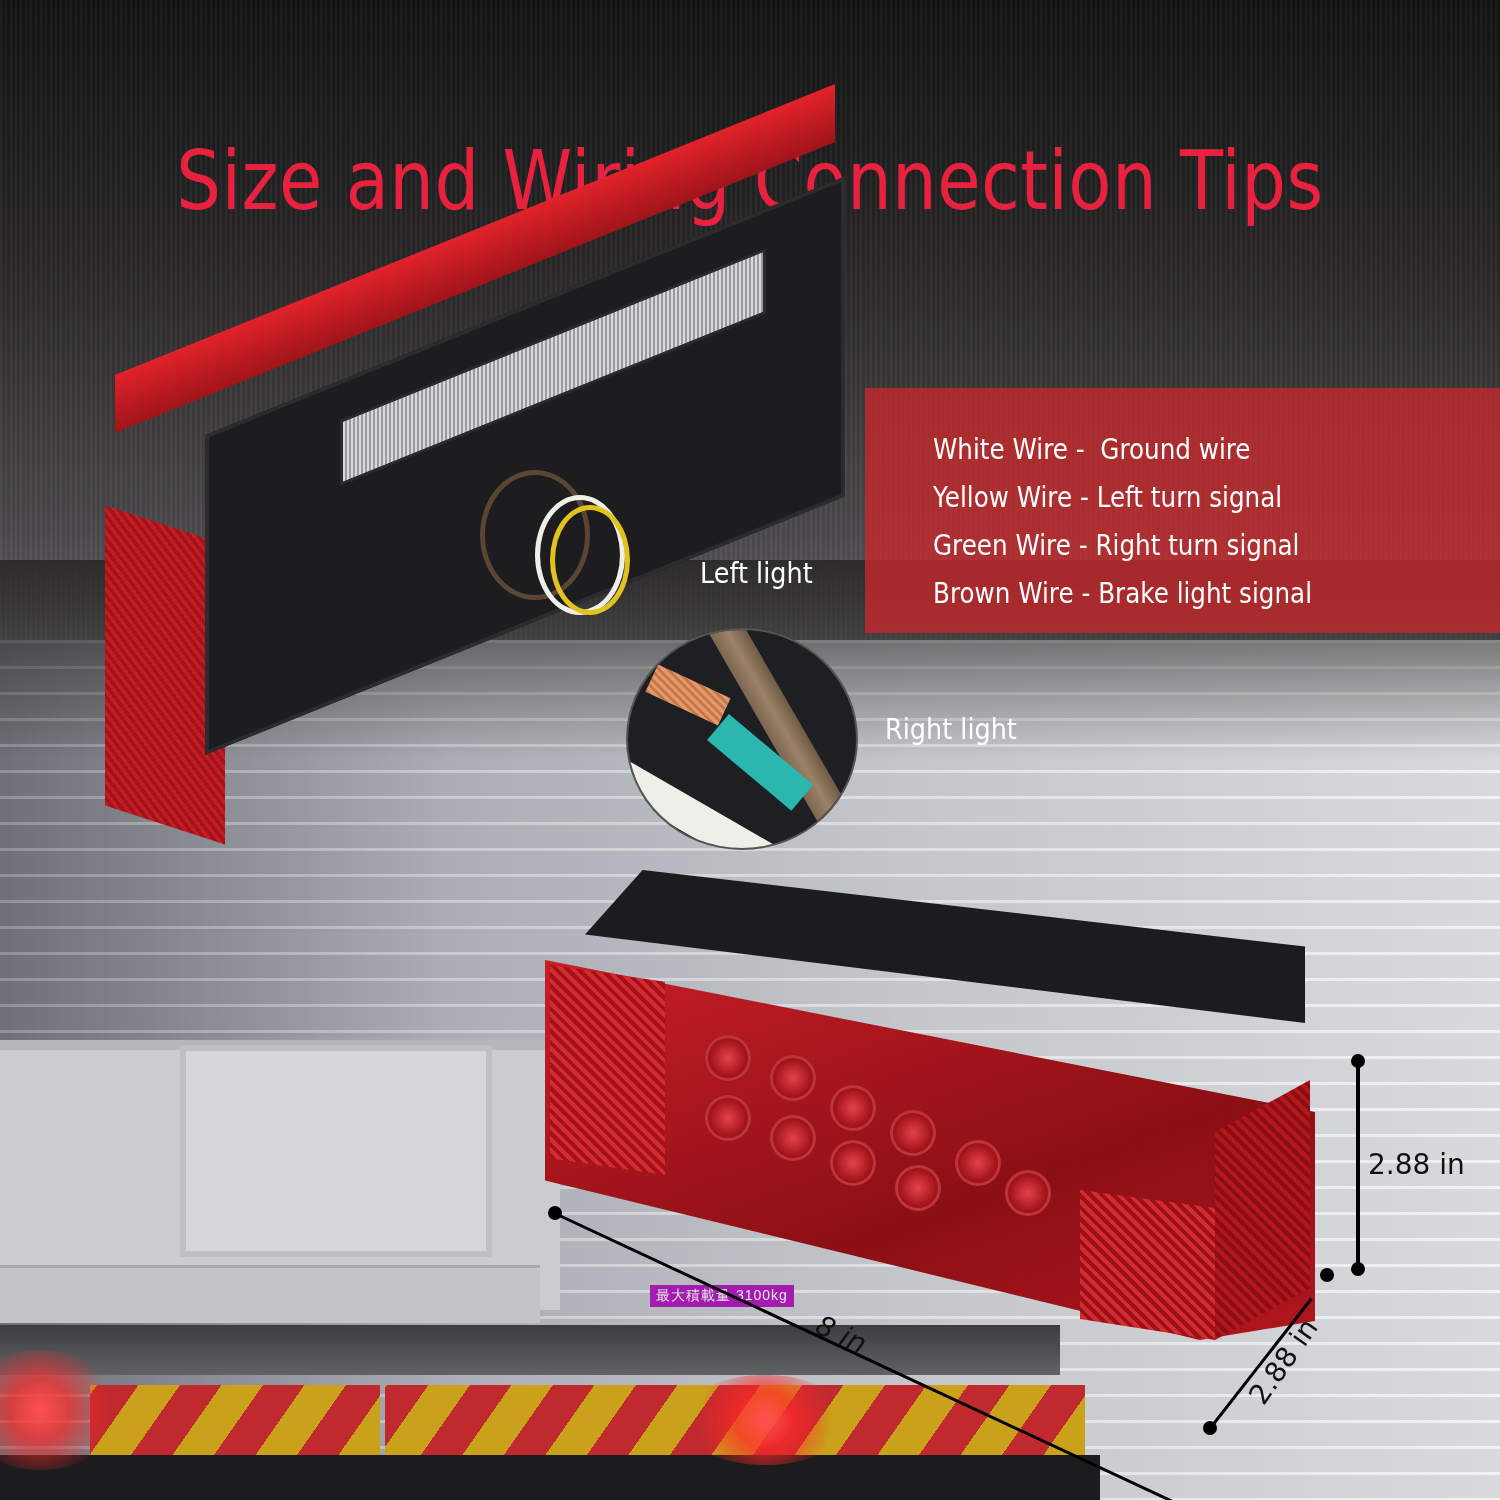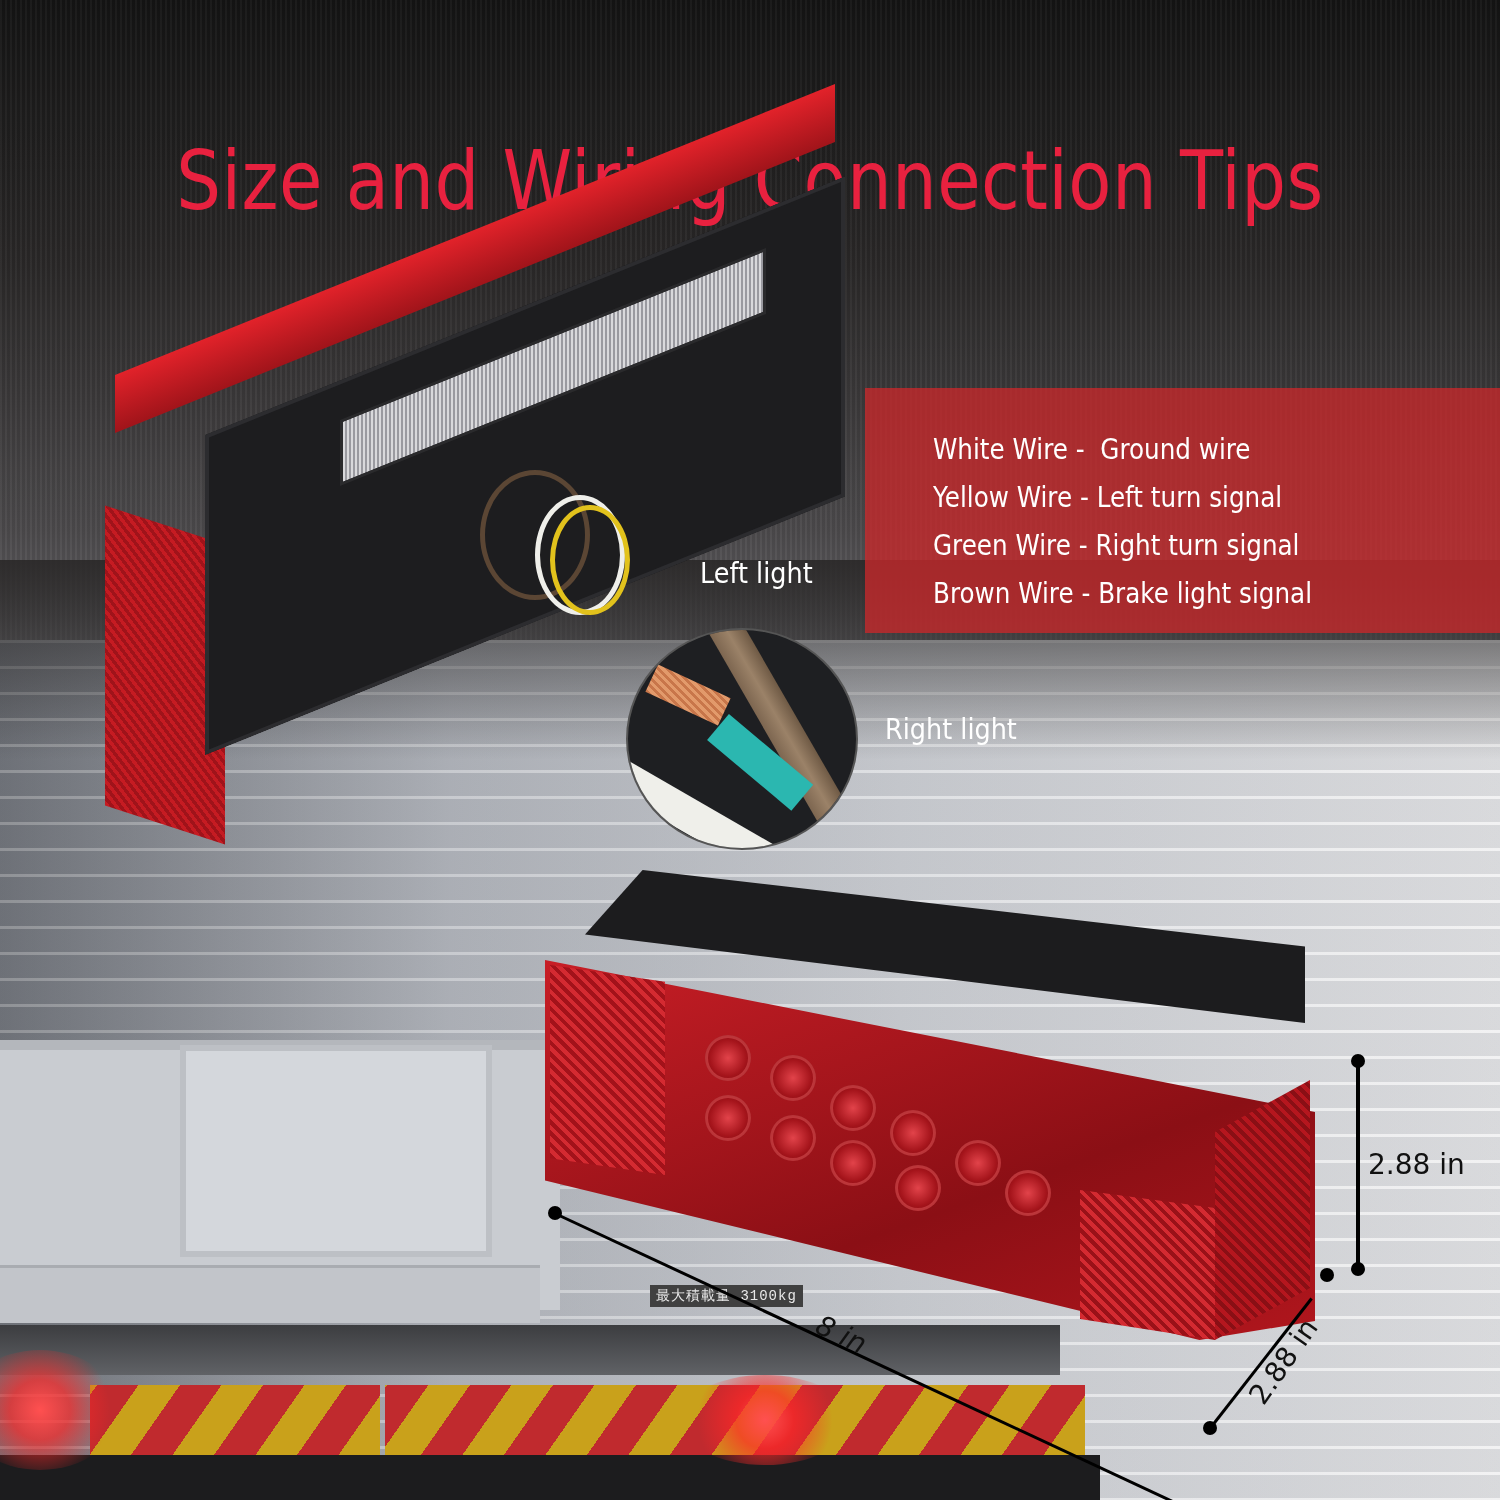--- a/index.html
+++ b/index.html
@@ -17,21 +17,21 @@
     background: linear-gradient(180deg, rgba(42,40,40,0.9), rgba(42,40,40,0)); }
   .truck-frame { position: absolute; left: 0; top: 1040px; width: 560px; height: 260px; background: #c9ccd1; border-top: 10px solid #b4b7bc; }
   .truck-panel { position: absolute; left: 180px; top: 1045px; width: 300px; height: 200px; background: #d4d7dc; border: 6px solid #bdc0c5; }
   .truck-beam { position: absolute; left: 0; top: 1265px; width: 540px; height: 55px; background: #c2c5ca; border-top: 3px solid #a9acb1; }
   .truck-shadow { position: absolute; left: 0; top: 1325px; width: 1060px; height: 50px; background: linear-gradient(180deg, #3c3d40, #606266); }
   .bumper-dark { position: absolute; left: 0; top: 1455px; width: 1100px; height: 45px; background: #1c1c1e; }
   .chevron { position: absolute; top: 1385px; height: 70px;
     background: repeating-linear-gradient(-55deg, #c9a11b 0 34px, #c02a2e 34px 68px); }
   .glow { position: absolute; border-radius: 50%;
     background: radial-gradient(circle, rgba(255,80,80,1) 0%, rgba(255,40,40,0.7) 30%, rgba(255,0,0,0) 70%); }
-  .plate-text { position: absolute; left: 650px; top: 1285px; font-size: 14px; color: #e8e8e8; background: #404040; padding: 2px 6px; letter-spacing: 1px; font-family: Liberation Mono, monospace; }
+  .plate-text { position: absolute; left: 650px; top: 1285px; font-size: 14px; color: #e8e8e8; background: #a21caf; padding: 2px 6px; letter-spacing: 1px; }
 
   .title { position: absolute; left: 0; right: 0; top: 78px; text-align: center; font-size: 82px; color: #e8213f; letter-spacing: 0.5px; font-family: "DejaVu Sans", sans-serif; font-weight: normal; transform: scaleX(0.86); transform-origin: center; }
 
   
   .light-back { position: absolute; left: 95px; top: 225px; width: 780px; height: 600px; }
   .lb-redtop { position: absolute; left: 20px; top: 150px; width: 720px; height: 58px; background: linear-gradient(180deg,#e2222a,#a0141a); transform: skewY(-22deg); transform-origin: left top; }
   .lb-redside { position: absolute; left: 10px; top: 300px; width: 120px; height: 300px; background: repeating-linear-gradient(45deg, #c51b22 0 4px, #a0131a 4px 8px); transform: skewY(18deg); }
   .lb-body { position: absolute; left: 110px; top: 210px; width: 640px; height: 320px; background: #1d1d1f; transform: skewY(-22deg); transform-origin: left top; box-shadow: inset 0 0 0 4px #2c2c2f; }
   .lb-window { position: absolute; left: 245px; top: 195px; width: 420px; height: 60px;
     background: repeating-linear-gradient(90deg, #d9d9dc 0 2px, #9a9aa0 2px 4px); transform: skewY(-22deg); transform-origin: left top; border: 3px solid #2a2a2c; }

